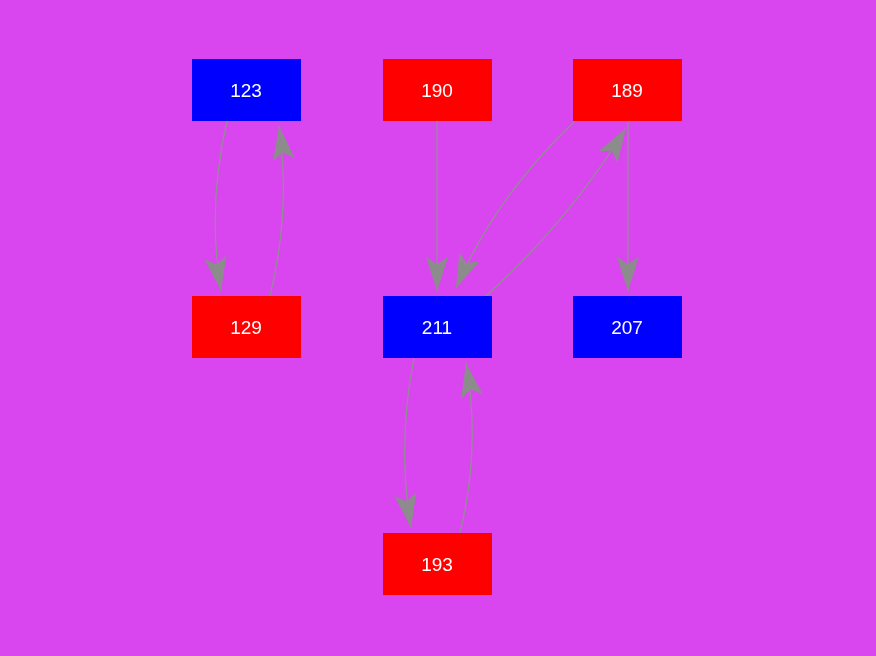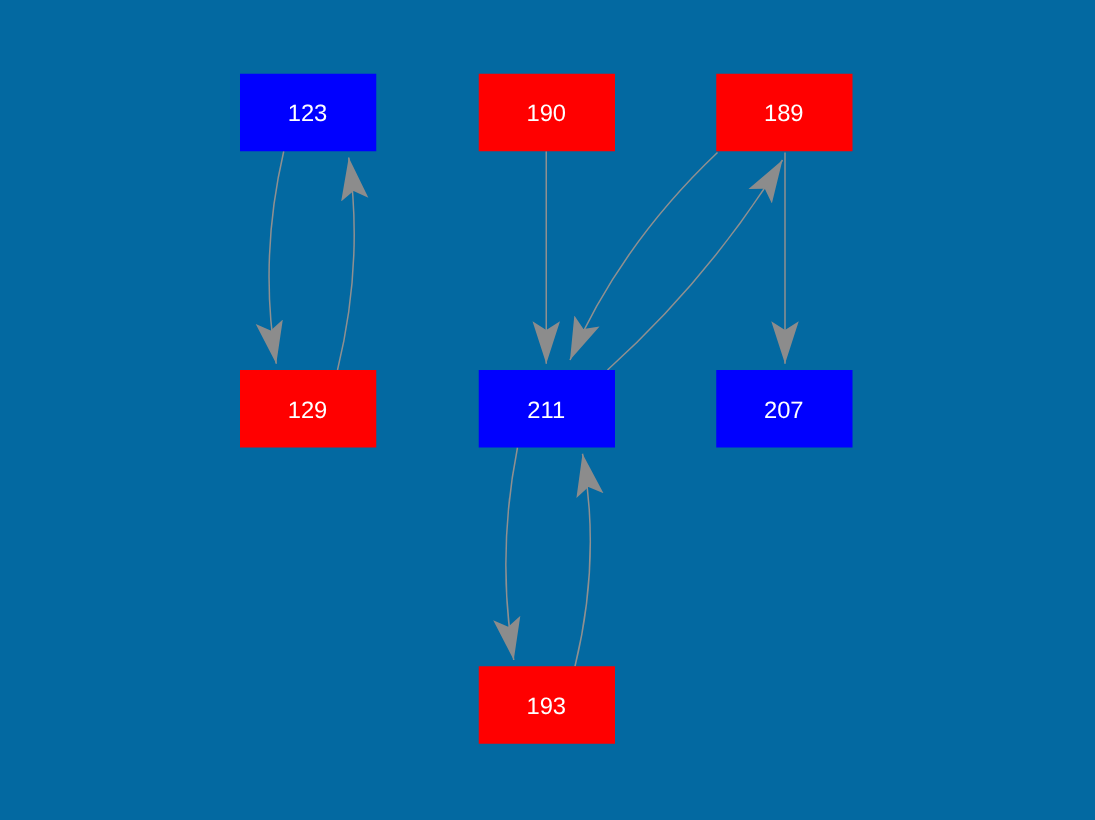--- a/index.html
+++ b/index.html
@@ -5,21 +5,21 @@
   html, body {
     margin: 0;
     padding: 0;
     background: #ffffff;
     font-family: "Liberation Sans", sans-serif;
   }
   .canvas {
     position: relative;
     width: 876px;
     height: 656px;
-    background: #0369a1;
+    background: #d946ef;
     overflow: hidden;
   }
   svg.graph {
     position: absolute;
     left: 0;
     top: 0;
   }
   .edge {
     fill: none;
     stroke-width: 1.2;

